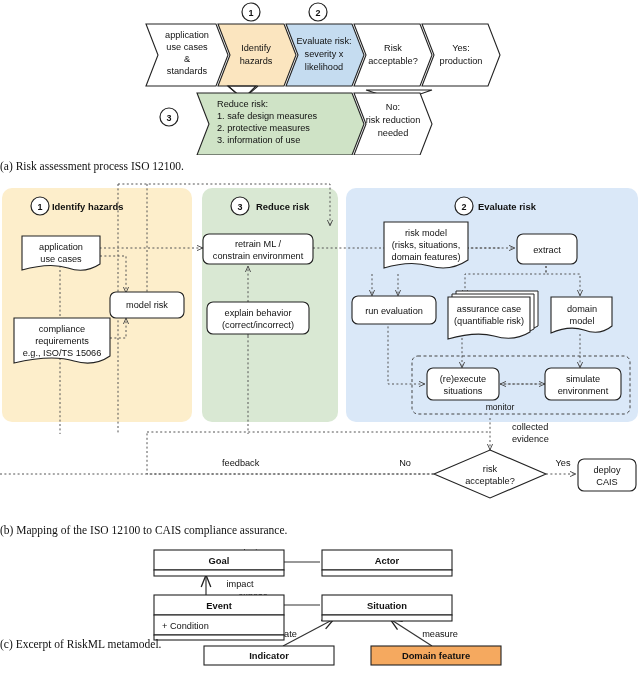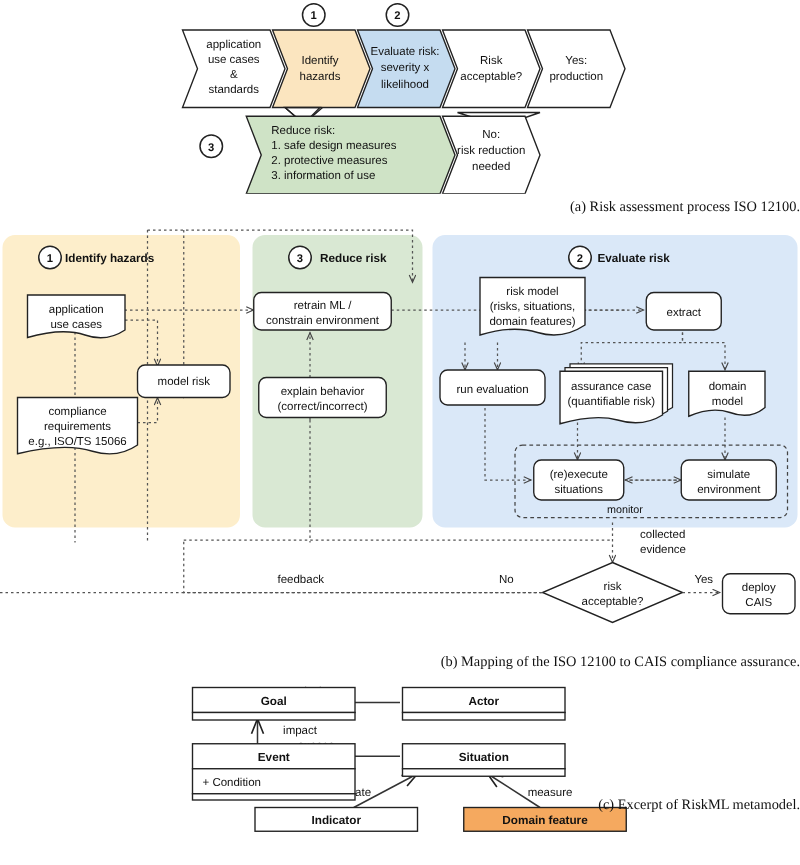--- a/index.html
+++ b/index.html
@@ -1,18 +1,18 @@
 <!DOCTYPE html>
 <html><head>
 <meta charset="utf-8">
 <style>
   html,body{margin:0;padding:0;background:#ffffff;}
   body{width:640px;height:692px;position:relative;font-family:"Liberation Sans",sans-serif;color:#111;overflow:hidden;}
   .fig{position:absolute;left:0;top:0;width:640px;height:692px;}
-  .cap{position:absolute;width:100%;text-align:right;font-family:"Liberation Serif",serif;font-size:11.5px;color:#111;}
+  .cap{position:absolute;width:100%;text-align:left;font-family:"Liberation Serif",serif;font-size:11.5px;color:#111;}
   svg{display:block;}
   text{font-family:"Liberation Sans",sans-serif;fill:#111;}
   .t{font-size:9.2px;}
   .tb{font-size:9.4px;font-weight:bold;}
   .tsm{font-size:8.6px;}
   .num{font-size:9px;font-weight:bold;}
 </style>
 </head>
 <body>
 

